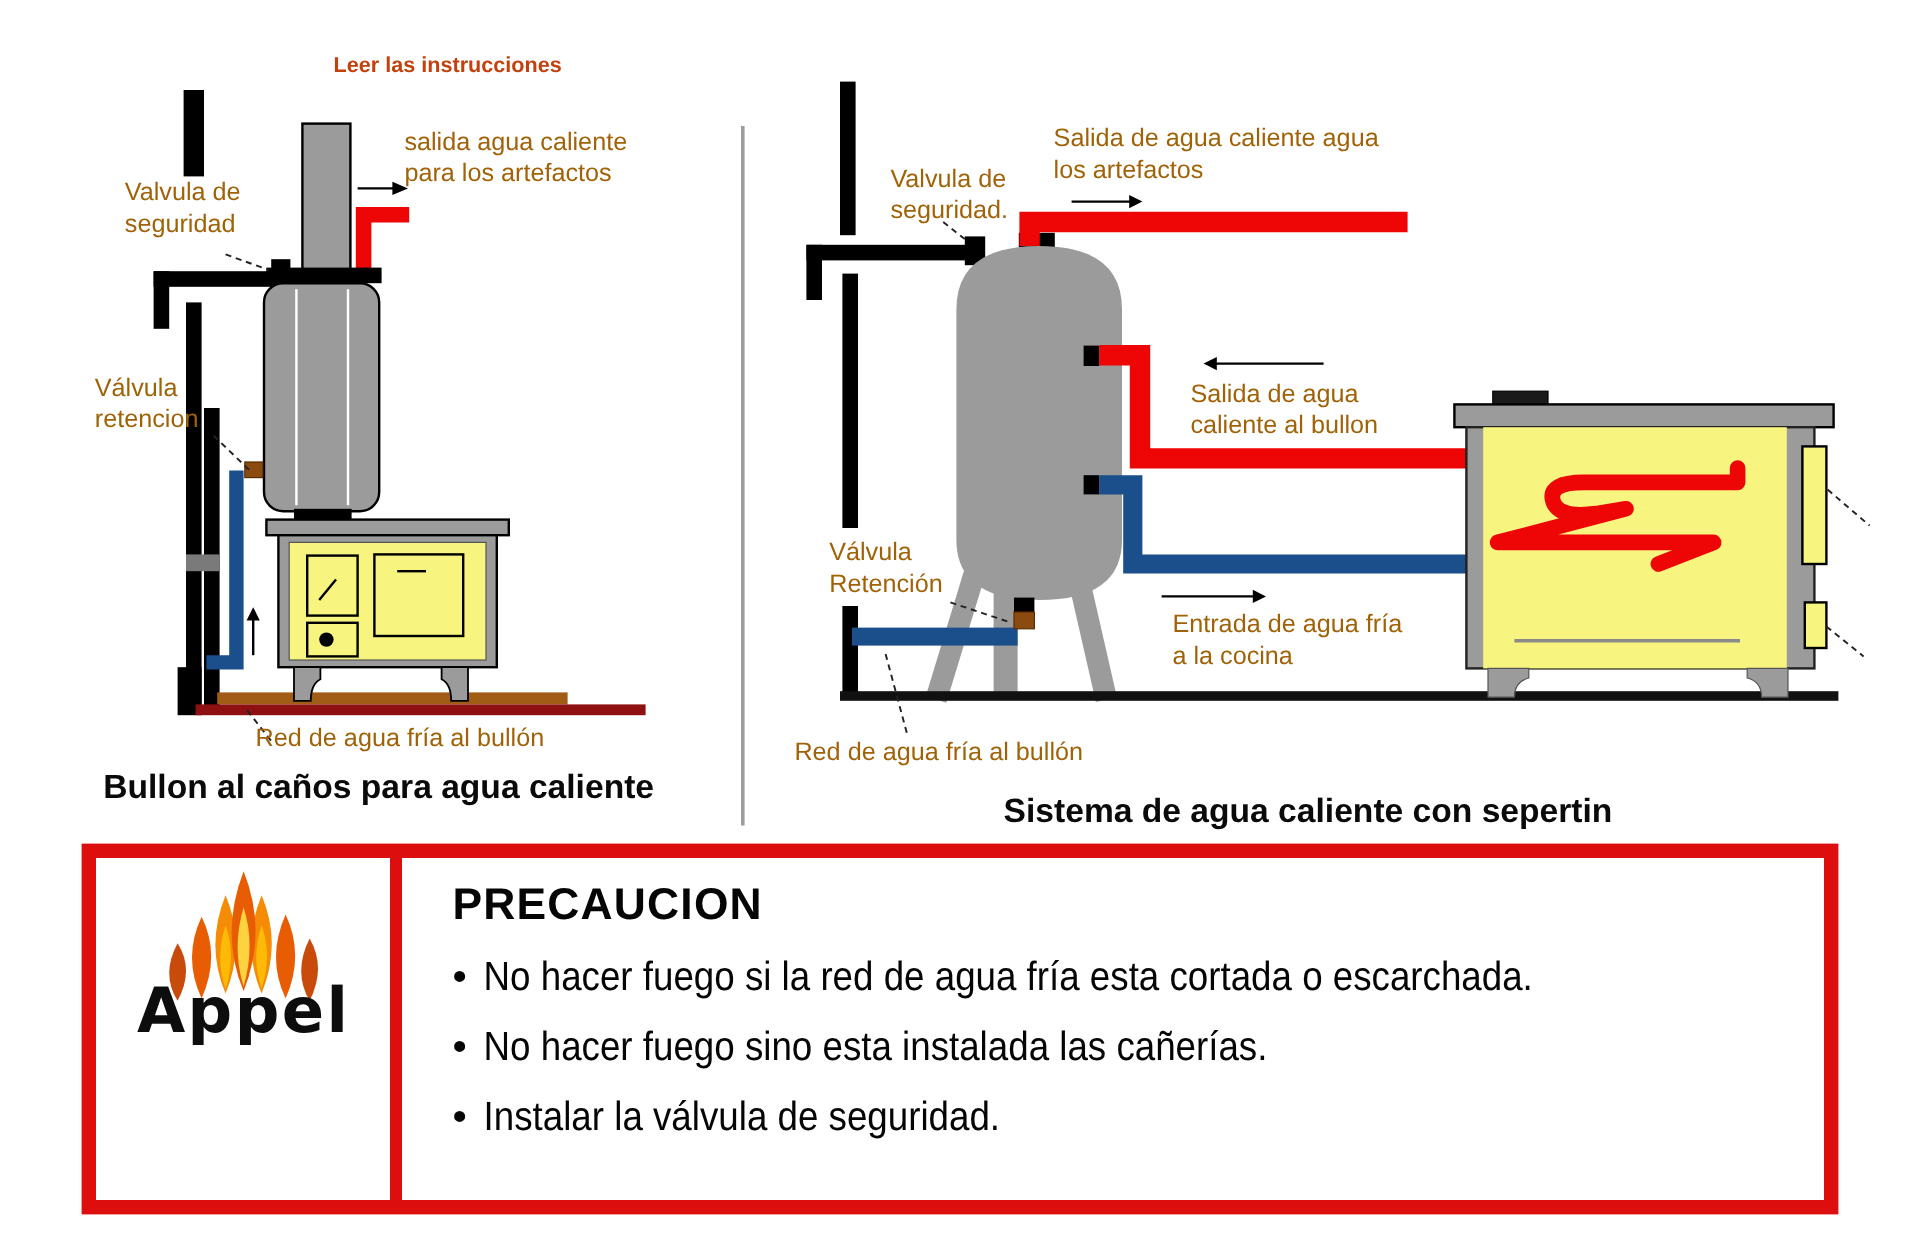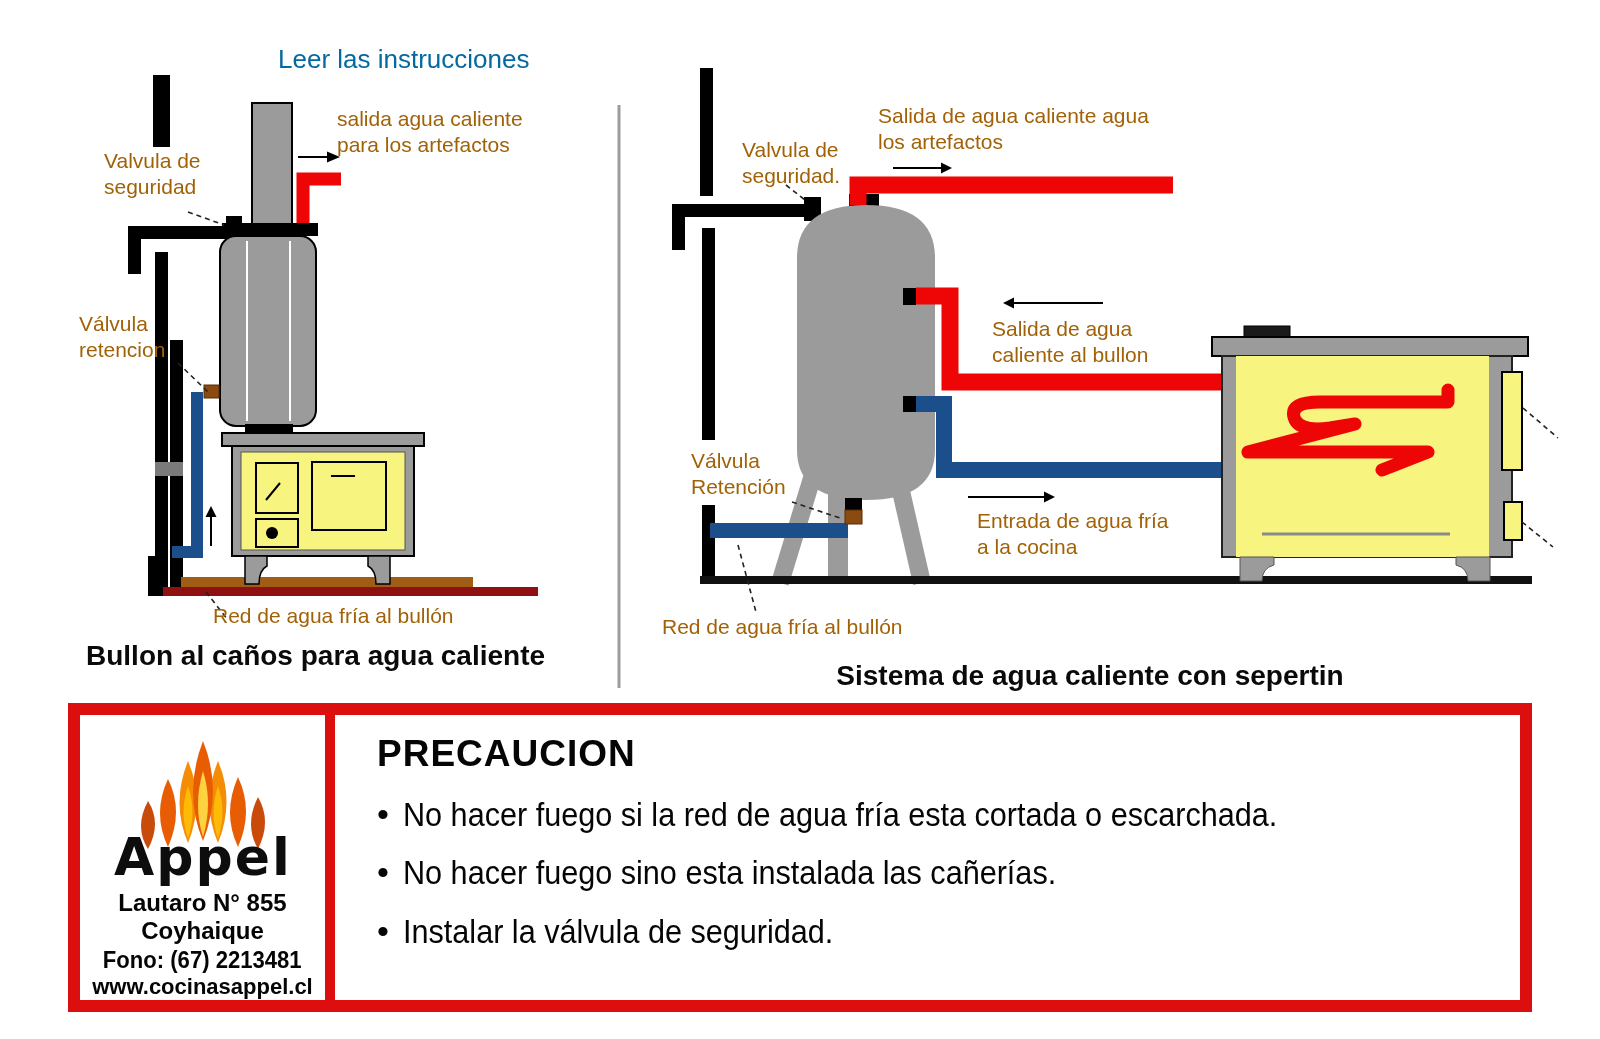--- a/index.html
+++ b/index.html
@@ -9,35 +9,35 @@
     font-family:"Liberation Sans","DejaVu Sans",sans-serif;
   }
   svg { position:absolute; left:0; top:0; }
   #diagram-svg { width:1600px; height:705px; }
 
   .dlabel {
     position:absolute; white-space:pre-line;
     font-size:21px; line-height:1.24; color:#a16207;
   }
   .dtitle {
-    position:absolute; font-weight:normal; font-size:26px; color:#0369a1;
+    position:absolute; font-weight:bold; font-size:18px; color:#c2410c;
   }
   .dcaption {
     position:absolute; font-weight:bold; font-size:28px; color:#0a0a0a;
     white-space:nowrap;
   }
 
   
   .warning-box {
     position:absolute; left:68px; top:703px; width:1464px; height:309px;
     box-sizing:border-box; border:12px solid #dd0e0e; background:#fff;
     display:flex; flex-direction:row;
   }
   .logo-cell {
-    width:245px; box-sizing:border-box; padding-top:16px;
+    width:245px; box-sizing:border-box; padding-top:1px;
     display:flex; flex-direction:column; align-items:center;
   }
   .red-divider { width:10px; background:#dd0e0e; }
   .warn-cell { flex:1; padding:18px 8px 0 42px; box-sizing:border-box; }
   .warn-title {
     font-size:37px; font-weight:bold; letter-spacing:1px; color:#050505;
   }
   .bullet-row {
     display:flex; align-items:flex-start;
     font-size:34px; color:#050505; margin-top:21px; white-space:nowrap;
@@ -272,26 +272,20 @@
         <path d="M145 46 Q161 80 145 116 Q129 82 145 46 Z" fill="#e85d04"></path>
         <path d="M95 30 Q112 70 95 112 Q78 72 95 30 Z" fill="#f48c06"></path>
         <path d="M125 30 Q142 70 125 112 Q108 72 125 30 Z" fill="#f48c06"></path>
         <path d="M110 10 Q130 60 110 110 Q90 62 110 10 Z" fill="#e85d04"></path>
         <path d="M95 55 Q104 80 95 108 Q86 82 95 55 Z" fill="#ffba08"></path>
         <path d="M125 55 Q134 80 125 108 Q116 82 125 55 Z" fill="#ffba08"></path>
         <path d="M110 40 Q120 72 110 106 Q100 74 110 40 Z" fill="#ffd23f"></path>
       </g>
       <text x="110" y="144" text-anchor="middle" font-size="52" font-weight="bold" fill="#0d0d0d" letter-spacing="2" style="font-family:'DejaVu Sans',sans-serif;">Appel</text>
     </svg>
-    <div class="address">
-      <div class="addr-line">Lautaro N° 855</div>
-      <div class="addr-line">Coyhaique</div>
-      <div class="phone-line">Fono: (67) 2213481</div>
-      <div class="web-line">www.cocinasappel.cl</div>
-    </div>
   </div>
 
   <div class="red-divider"></div>
 
   <div class="warn-cell">
     <div class="warn-title">PRECAUCION</div>
 
     <div class="bullet-row">
       <span class="dot">•</span>
       <span class="btext">No hacer fuego si la red de agua fría esta cortada o escarchada.</span>

